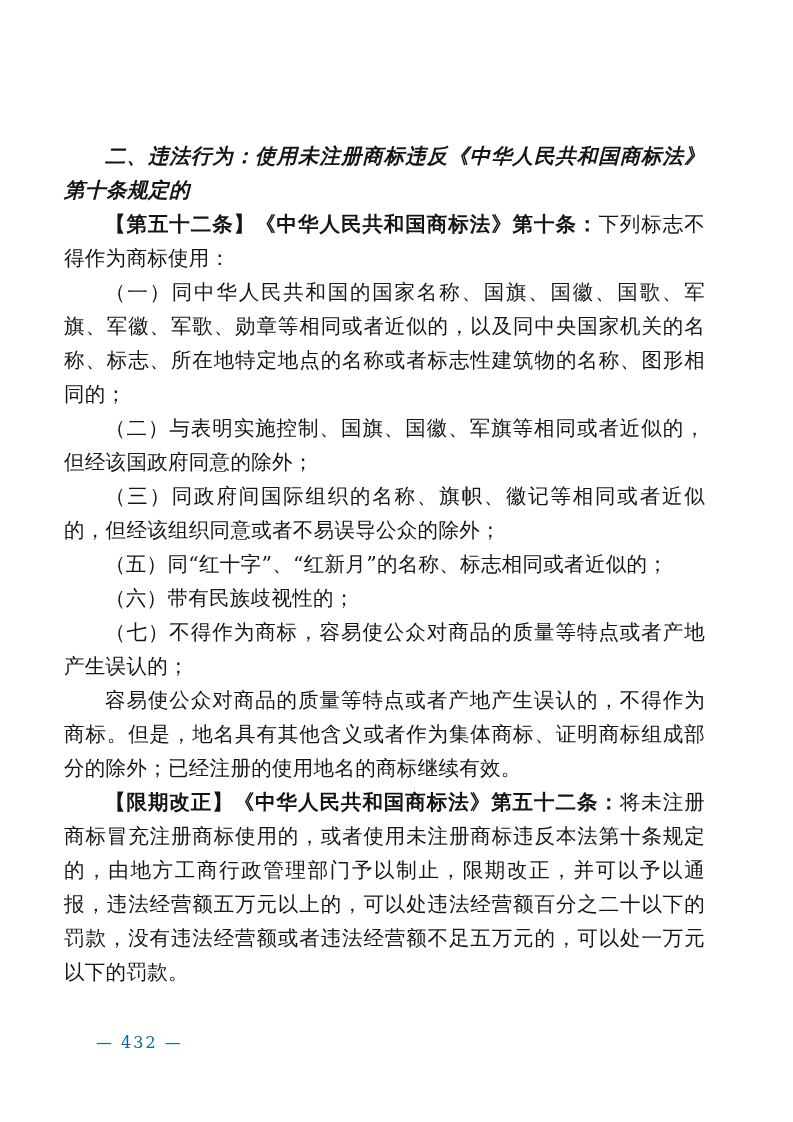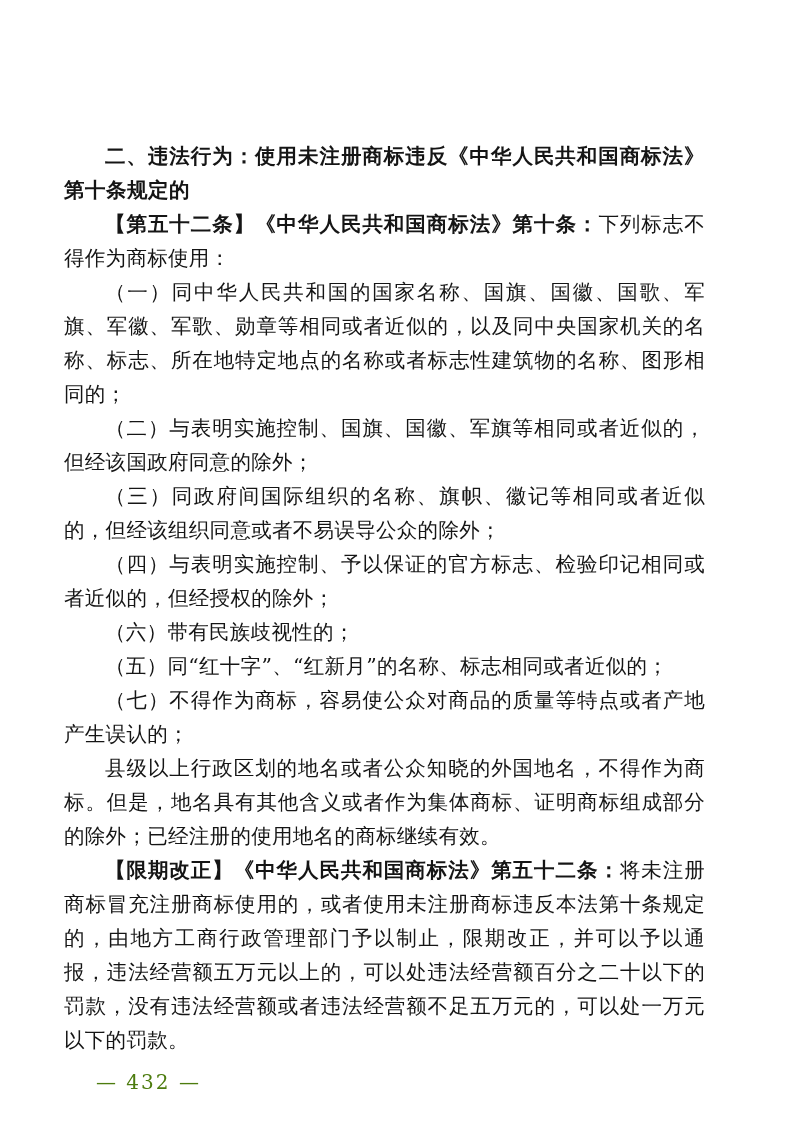--- a/index.html
+++ b/index.html
@@ -28,61 +28,61 @@
     line-height: 34px;
     text-indent: 2em;
     text-align: justify;
     font-family: "DejaVu Serif", "Liberation Serif", serif;
     letter-spacing: 0.3px;
   }
   .title {
     font-family: "DejaVu Sans", "Liberation Sans", sans-serif !important;
     font-weight: 700;
     letter-spacing: 0.5px !important;
+    font-style: italic;
   }
   .b {
     font-family: "DejaVu Sans", "Liberation Sans", sans-serif;
     font-weight: 700;
   }
   .footer {
     position: absolute;
     left: 96px;
-    top: 1069px;
-    font-size: 20px;
+    top: 1030px;
+    font-size: 16px;
     line-height: 26px;
     font-family: "DejaVu Serif", "Liberation Serif", serif;
-    color: #4d7c0f;
+    color: #0369a1;
     letter-spacing: 2px;
   }
 </style>
 </head>
 <body>
 
 <div class="page">
   <div class="content">
 
     <p class="title">二、违法行为：使用未注册商标违反《中华人民共和国商标法》第十条规定的</p>
 
     <p><span class="b">【第五十二条】《中华人民共和国商标法》第十条：</span><span>下列标志不得作为商标使用：</span></p>
 
     <p>（一）同中华人民共和国的国家名称、国旗、国徽、国歌、军旗、军徽、军歌、勋章等相同或者近似的，以及同中央国家机关的名称、标志、所在地特定地点的名称或者标志性建筑物的名称、图形相同的；</p>
 
     <p>（二）与表明实施控制、国旗、国徽、军旗等相同或者近似的，但经该国政府同意的除外；</p>
 
     <p>（三）同政府间国际组织的名称、旗帜、徽记等相同或者近似的，但经该组织同意或者不易误导公众的除外；</p>
 
-    <p>（四）与表明实施控制、予以保证的官方标志、检验印记相同或者近似的，但经授权的除外；</p>
+
+    <p>（五）同“红十字”、“红新月”的名称、标志相同或者近似的；</p>
 
     <p>（六）带有民族歧视性的；</p>
-
-    <p>（五）同“红十字”、“红新月”的名称、标志相同或者近似的；</p>
 
     <p>（七）不得作为商标，容易使公众对商品的质量等特点或者产地产生误认的；</p>
 
 
-    <p>县级以上行政区划的地名或者公众知晓的外国地名，不得作为商标。但是，地名具有其他含义或者作为集体商标、证明商标组成部分的除外；已经注册的使用地名的商标继续有效。</p>
+    <p>容易使公众对商品的质量等特点或者产地产生误认的，不得作为商标。但是，地名具有其他含义或者作为集体商标、证明商标组成部分的除外；已经注册的使用地名的商标继续有效。</p>
 
     <p><span class="b">【限期改正】《中华人民共和国商标法》第五十二条：</span><span>将未注册商标冒充注册商标使用的，或者使用未注册商标违反本法第十条规定的，由地方工商行政管理部门予以制止，限期改正，并可以予以通报，违法经营额五万元以上的，可以处违法经营额百分之二十以下的罚款，没有违法经营额或者违法经营额不足五万元的，可以处一万元以下的罚款。</span></p>
 
   </div>
 
   <div class="footer">— 432 —</div>
 </div>
 
 </body></html>

